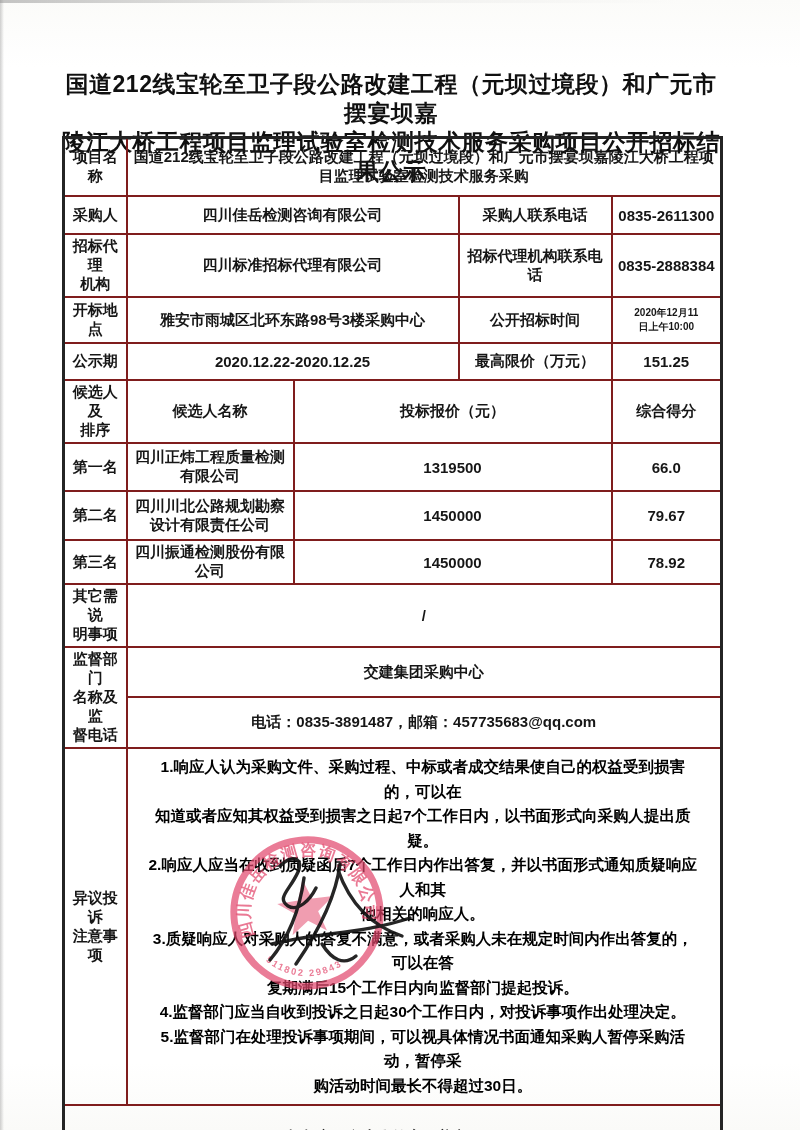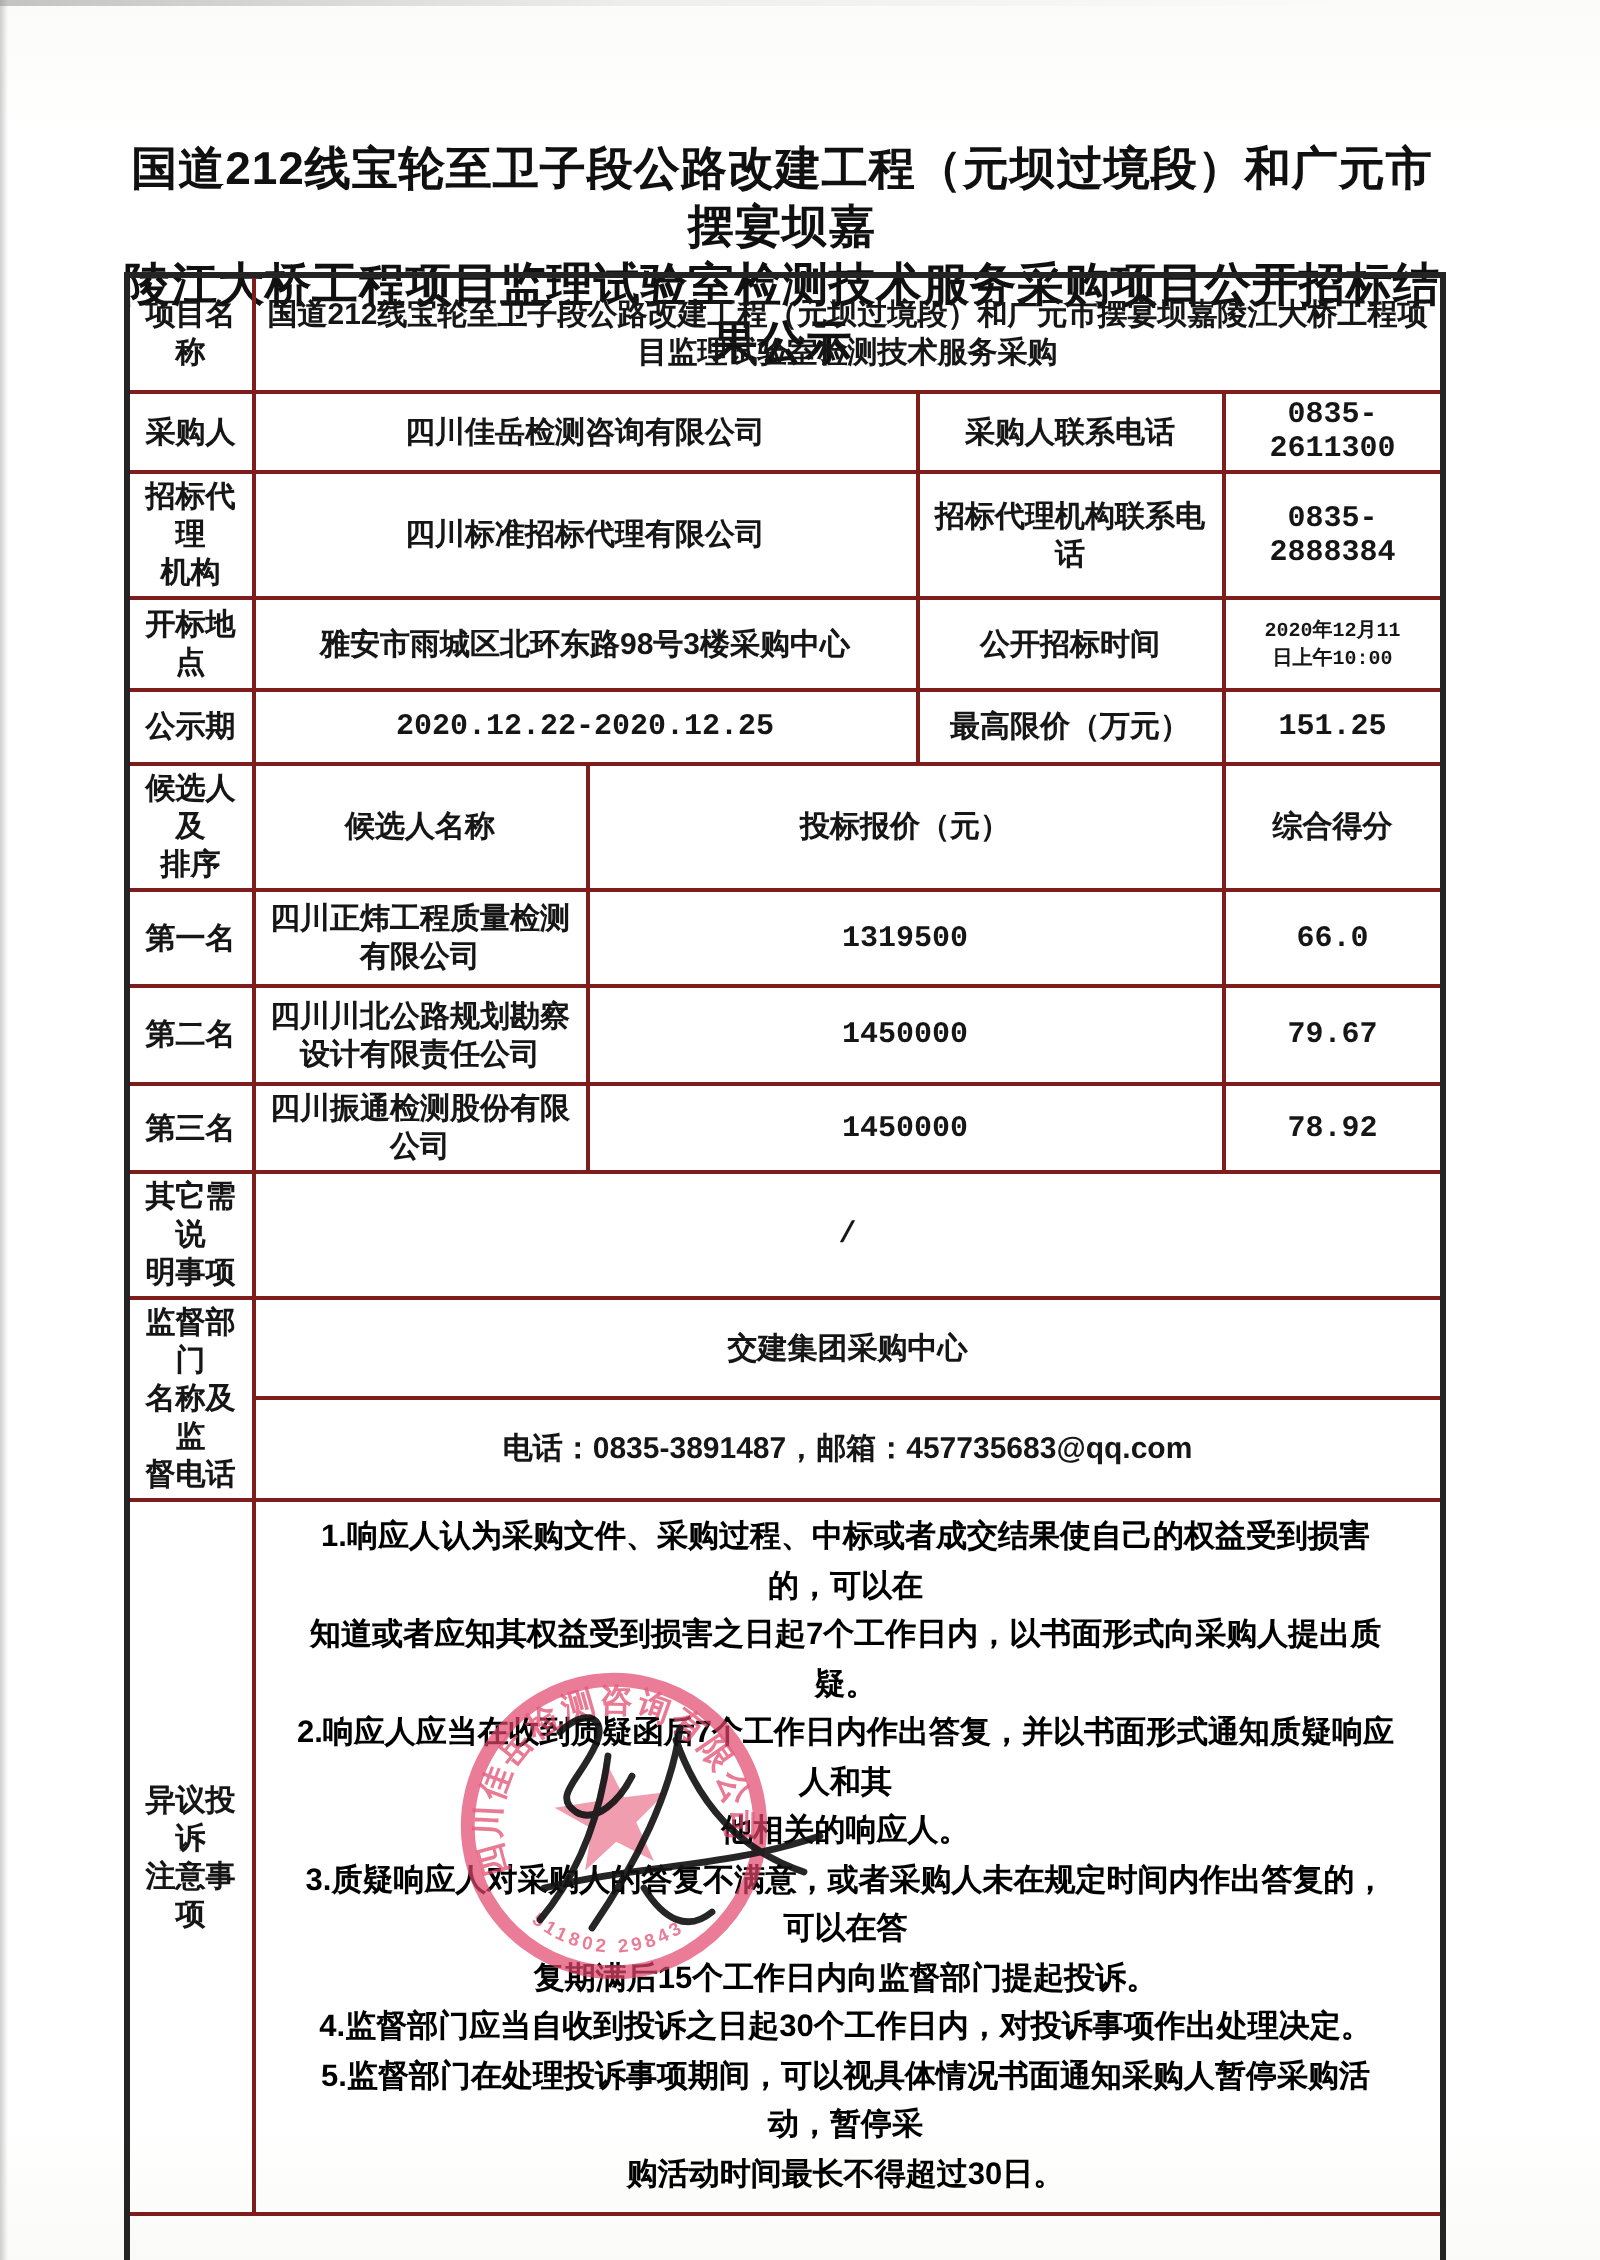--- a/index.html
+++ b/index.html
@@ -23,21 +23,21 @@
     border-collapse:collapse;table-layout:fixed;
     border:3px solid #242424;
   }
   table.main td{
     border:2px solid #7f1d1d;
     text-align:center;vertical-align:middle;
     padding:2px 4px;
     font-size:15px;font-weight:bold;color:#161616;
   }
   td.pre{white-space:pre-line;}
-  td.num{font-family:Liberation Mono, monospace;font-weight:normal;font-size:17px;}
+  td.num{font-family:Liberation Sans, sans-serif;font-weight:normal;font-size:17px;}
   td.thick-top{border-top-width:4px;}
   td.left-pad{text-align:left;padding-left:8px;}
   .complaint-box{padding:4px 16px 4px 14px;}
   .complaint-item{
     white-space:pre-line;text-align:center;
     font-size:15.5px;line-height:24.5px;font-weight:bold;color:#000000;
   }
   .stamp{position:absolute;left:224px;top:830px;width:166px;height:166px;
     transform:rotate(-8deg);opacity:.88;pointer-events:none;}
   .stamp-text{font-family:"Liberation Sans","DejaVu Sans",sans-serif;font-weight:bold;}

